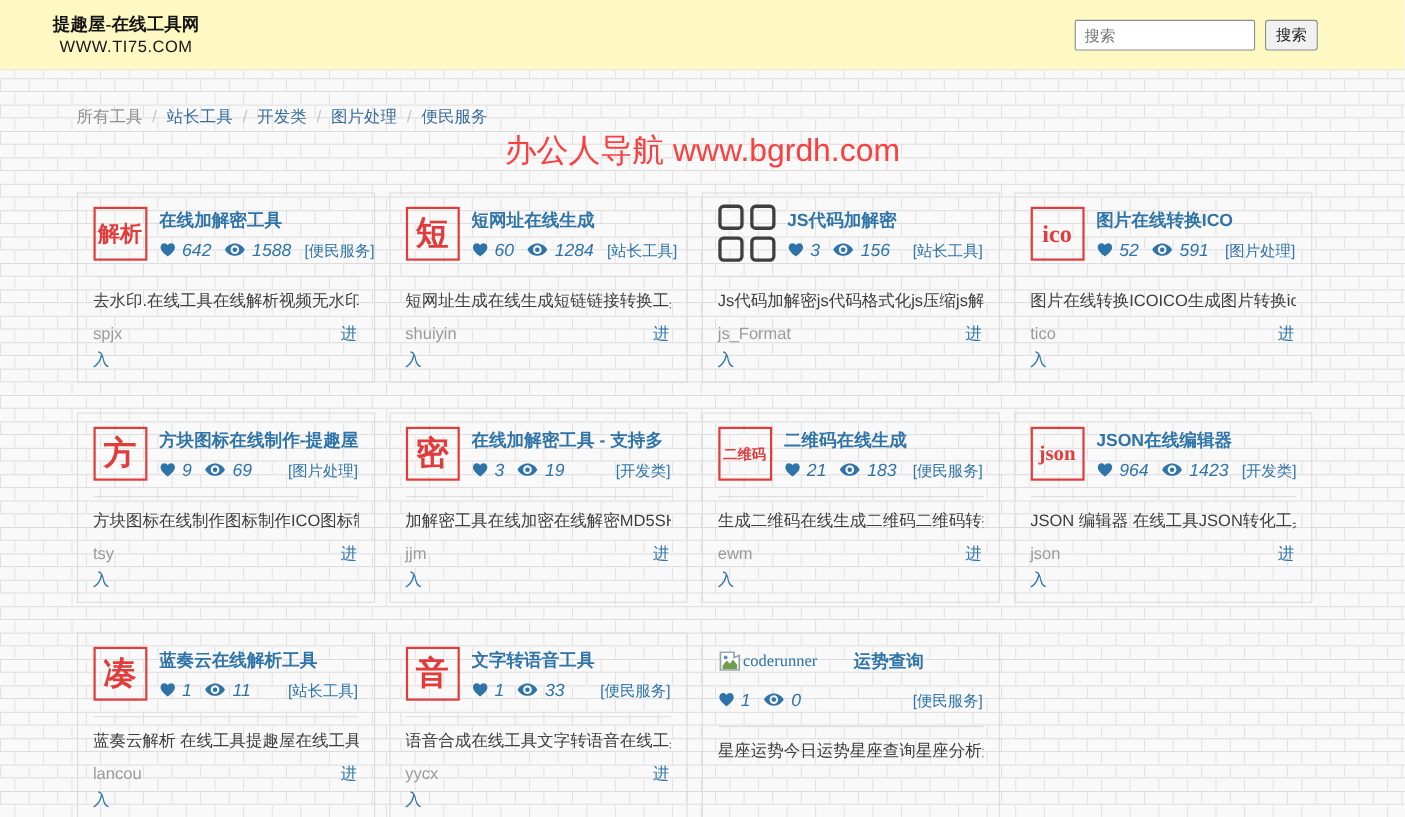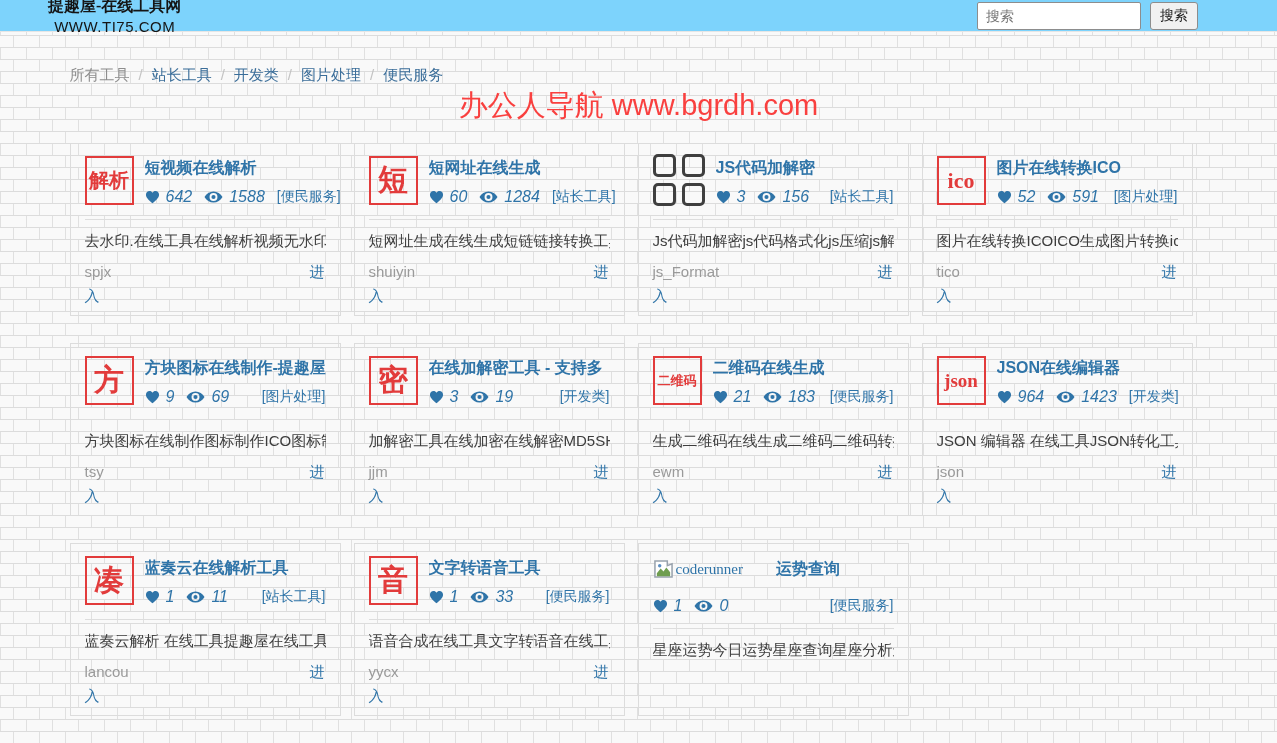--- a/index.html
+++ b/index.html
@@ -11,21 +11,21 @@
     background-image:
       conic-gradient(from 270deg at 1px 11px, #e0e0e0 0 90deg, rgba(0,0,0,0) 90deg),
       conic-gradient(from 270deg at 1px 11px, #e0e0e0 0 90deg, rgba(0,0,0,0) 90deg),
       repeating-linear-gradient(rgba(0,0,0,0) 0 11px, #dcdcdc 11px 12px);
     background-size: 26px 24px, 26px 24px, 100% 24px;
     background-position: 0 0, 13px 12px, 0 0;
   }
 
   
   .topbar {
-    height: 32px; background: #7dd3fc; border-bottom: 1px solid #e6e6e6;
+    height: 64px; background: #fef9c3; border-bottom: 1px solid #e6e6e6;
     display: flex; align-items: center; justify-content: space-between;
     padding: 0 79px 0 48px;
   }
   .logo { text-align: center; color: #151515; cursor: pointer; }
   .logo-line1 { font-weight: bold; font-size: 16px; font-family: "Liberation Serif", "DejaVu Serif", serif; }
   .logo-line2 { font-size: 15px; margin-top: 1px; letter-spacing: .5px; }
   .search-area { display: flex; align-items: center; gap: 9px; }
   .search-input {
     width: 164px; height: 28px; border: 1px solid #8d8d8d; border-radius: 2px;
     padding: 0 8px; font-size: 14px; background: #fff; outline: none;
@@ -60,21 +60,21 @@
   .icon-grid {
     width: 52px; height: 52px; flex: 0 0 52px; display: grid;
     grid-template-columns: 1fr 1fr; gap: 6px; margin-top: -2px;
   }
   .icon-grid span { border: 3px solid #3f3f3f; border-radius: 5px; }
   .head-right { margin-left: 11px; flex: 1; min-width: 0; }
   .title {
     font-size: 16px; font-weight: bold; color: #2f74a8;
     white-space: nowrap; overflow: hidden; margin-top: 2px;
   }
-  .stats { display: flex; align-items: center; font-size: 15px; color: #2f74a8; margin-top: 9px; }
+  .stats { display: flex; align-items: flex-start; font-size: 15px; color: #2f74a8; margin-top: 9px; }
   .sicon { display: inline-flex; align-items: center; }
   .num { font-style: italic; font-size: 16px; margin: 0 12px 0 6px; }
   .cat { margin-left: auto; font-size: 14px; white-space: nowrap; }
   
   .card-head-col { display: block; }
   .title-row { display: flex; align-items: center; margin-top: 3px; }
   .alt-text { color: #2f74a8; font-size: 15px; margin: 0 9px 0 2px; font-family: Liberation Serif, serif; }
   .card-head-col .stats { margin-top: 17px; }
   .card-head-col .title { margin-top: 0; margin-left: 24px; }
 
@@ -102,21 +102,21 @@
 </header>
 
 <div class="container">
   <nav class="nav"><a class="nav-item active">所有工具</a><span class="sep">/</span><a class="nav-item">站长工具</a><span class="sep">/</span><a class="nav-item">开发类</a><span class="sep">/</span><a class="nav-item">图片处理</a><span class="sep">/</span><a class="nav-item">便民服务</a></nav>
   <div class="banner" style="color: rgb(249, 64, 63);">办公人导航 www.bgrdh.com</div>
   <div class="grid">
       <div class="card">
         <div class="card-head">
           <div class="icon-box" style="font-size: 20px; border-color: rgb(226, 59, 59); color: rgb(226, 59, 59);">解析</div>
           <div class="head-right">
-            <div class="title">短视频在线解析</div>
+            <div class="title">在线加解密工具</div>
             <div class="stats">
               <span class="sicon">
                 <svg width="15" height="14" viewBox="0 0 24 22">
                   <path d="M12 21C8 17.5 1.5 12.6 1.5 7.3 1.5 3.9 4.1 1.5 7.2 1.5 9.2 1.5 11 2.6 12 4.3 13 2.6 14.8 1.5 16.8 1.5 19.9 1.5 22.5 3.9 22.5 7.3 22.5 12.6 16 17.5 12 21Z" fill="#2f74a8"></path>
                 </svg>
               </span>
               <span class="num">642</span>
               <span class="sicon">
                 <svg width="19" height="14" viewBox="0 0 24 16">
                   <path d="M12 1C7.2 1 3 3.8.6 8 3 12.2 7.2 15 12 15s9-2.8 11.4-7C21 3.8 16.8 1 12 1zm0 12a5 5 0 1 1 .001-10A5 5 0 0 1 12 13z" fill="#2f74a8"></path>

